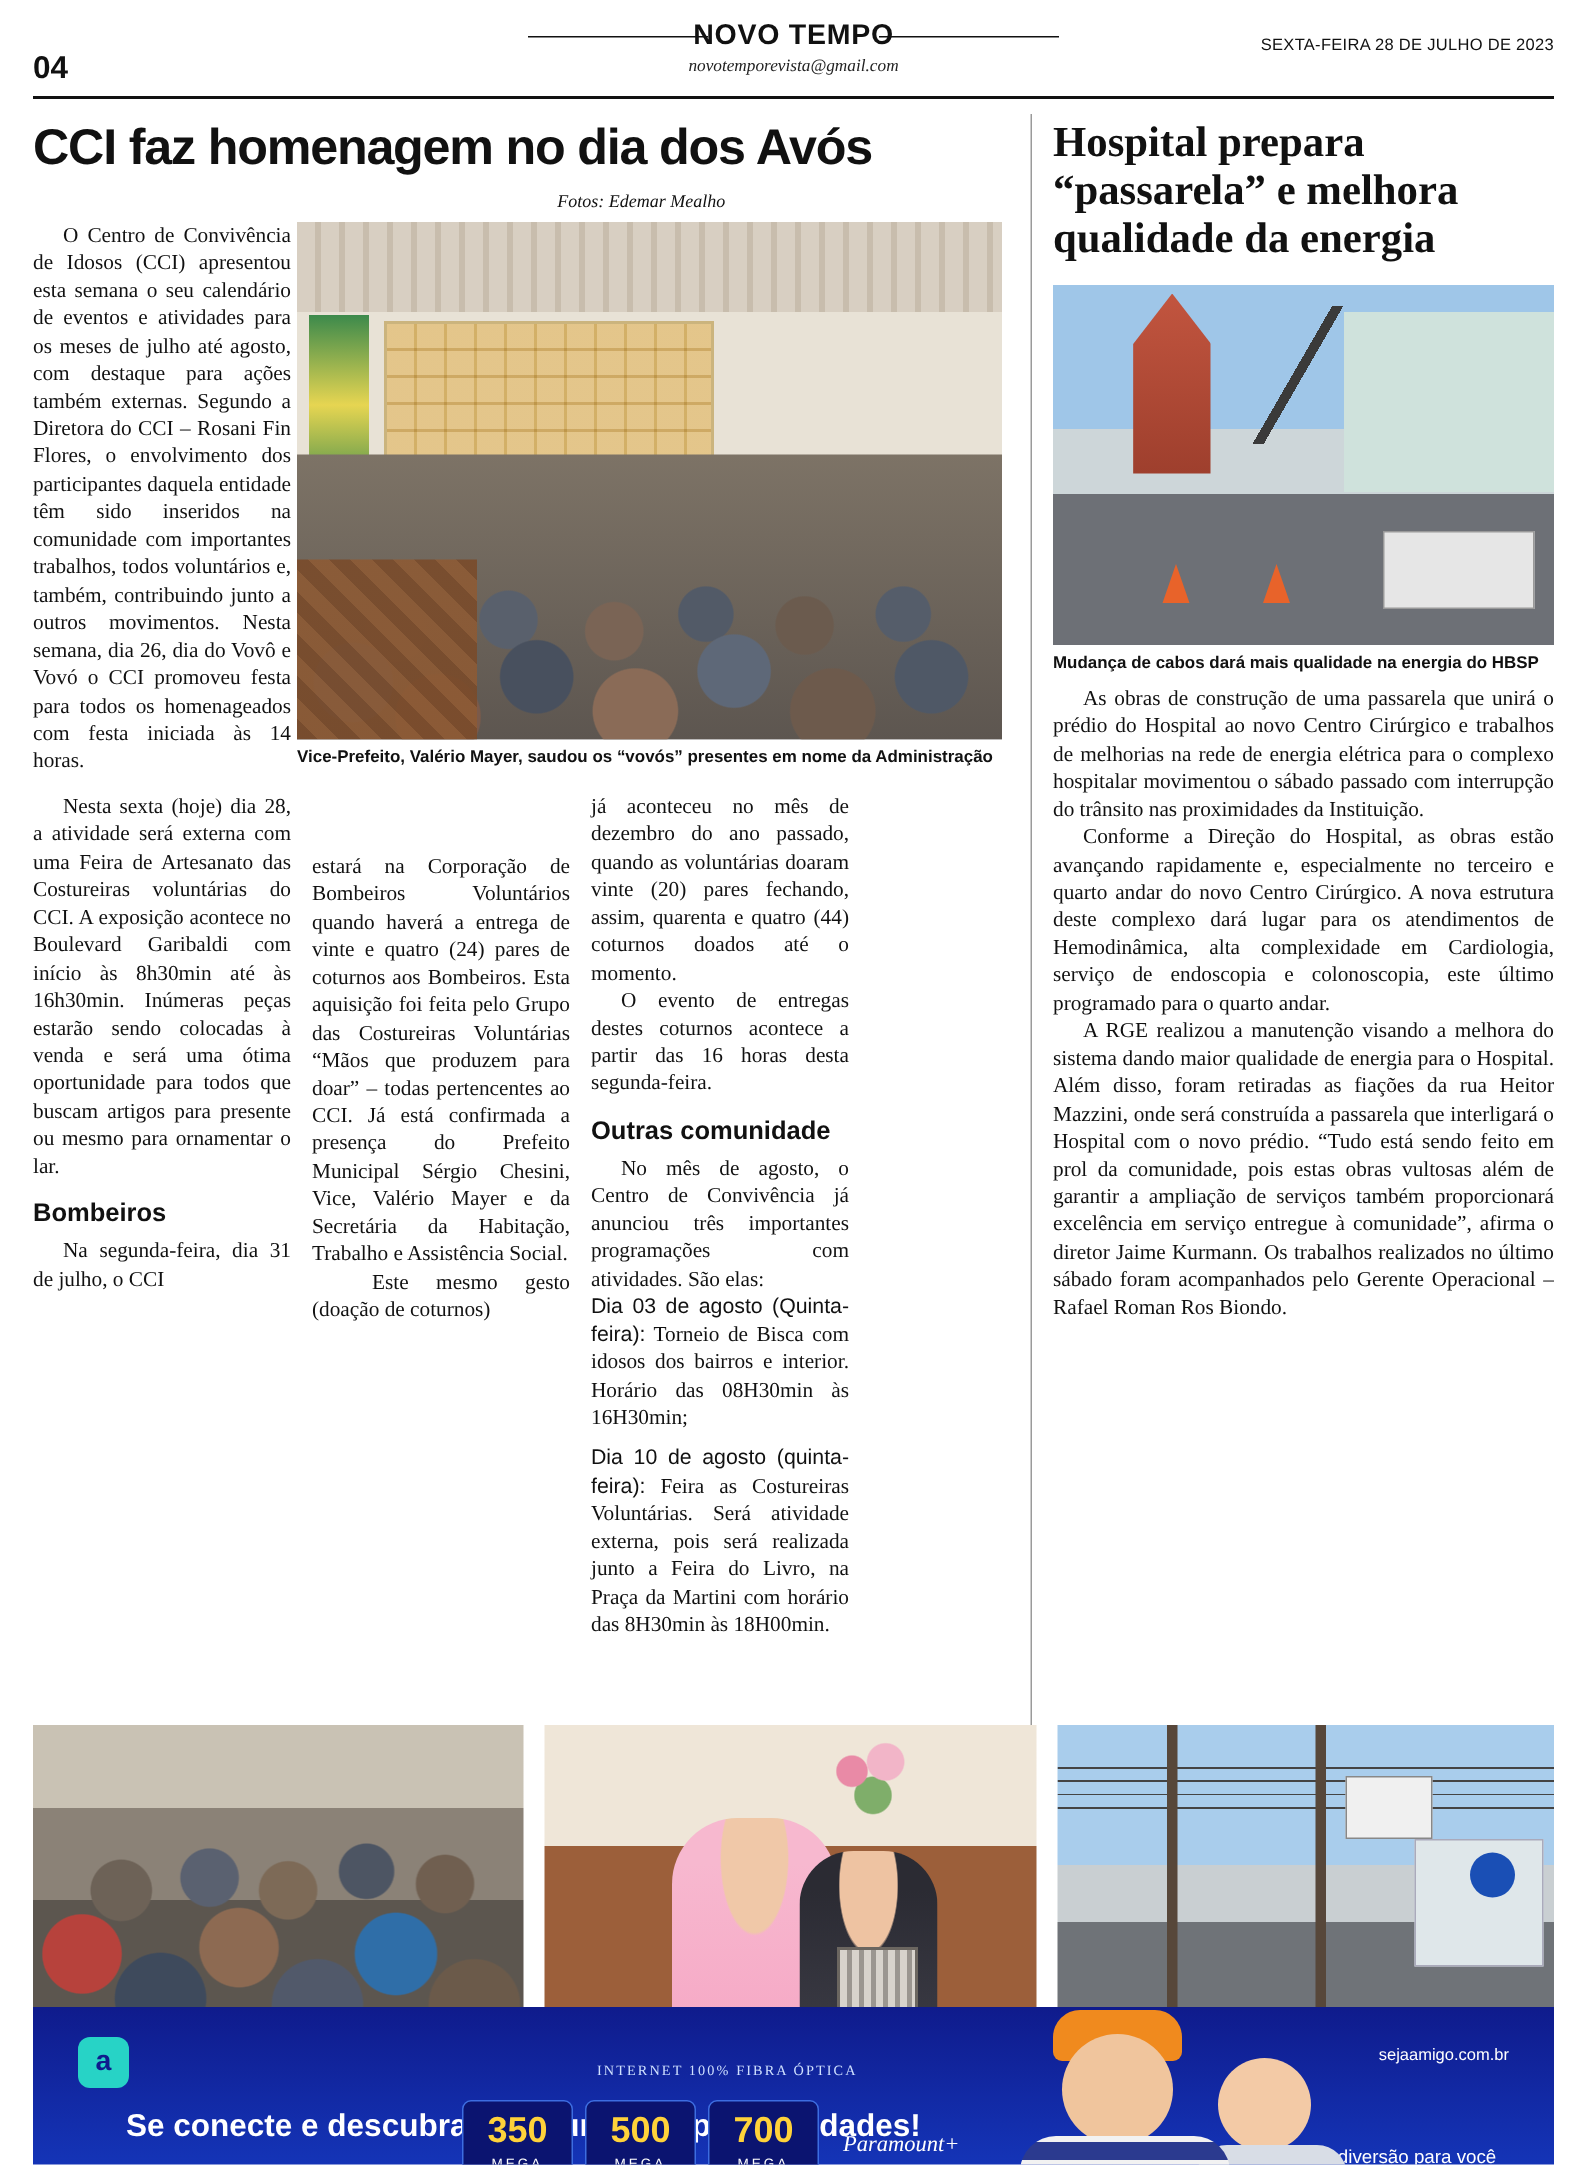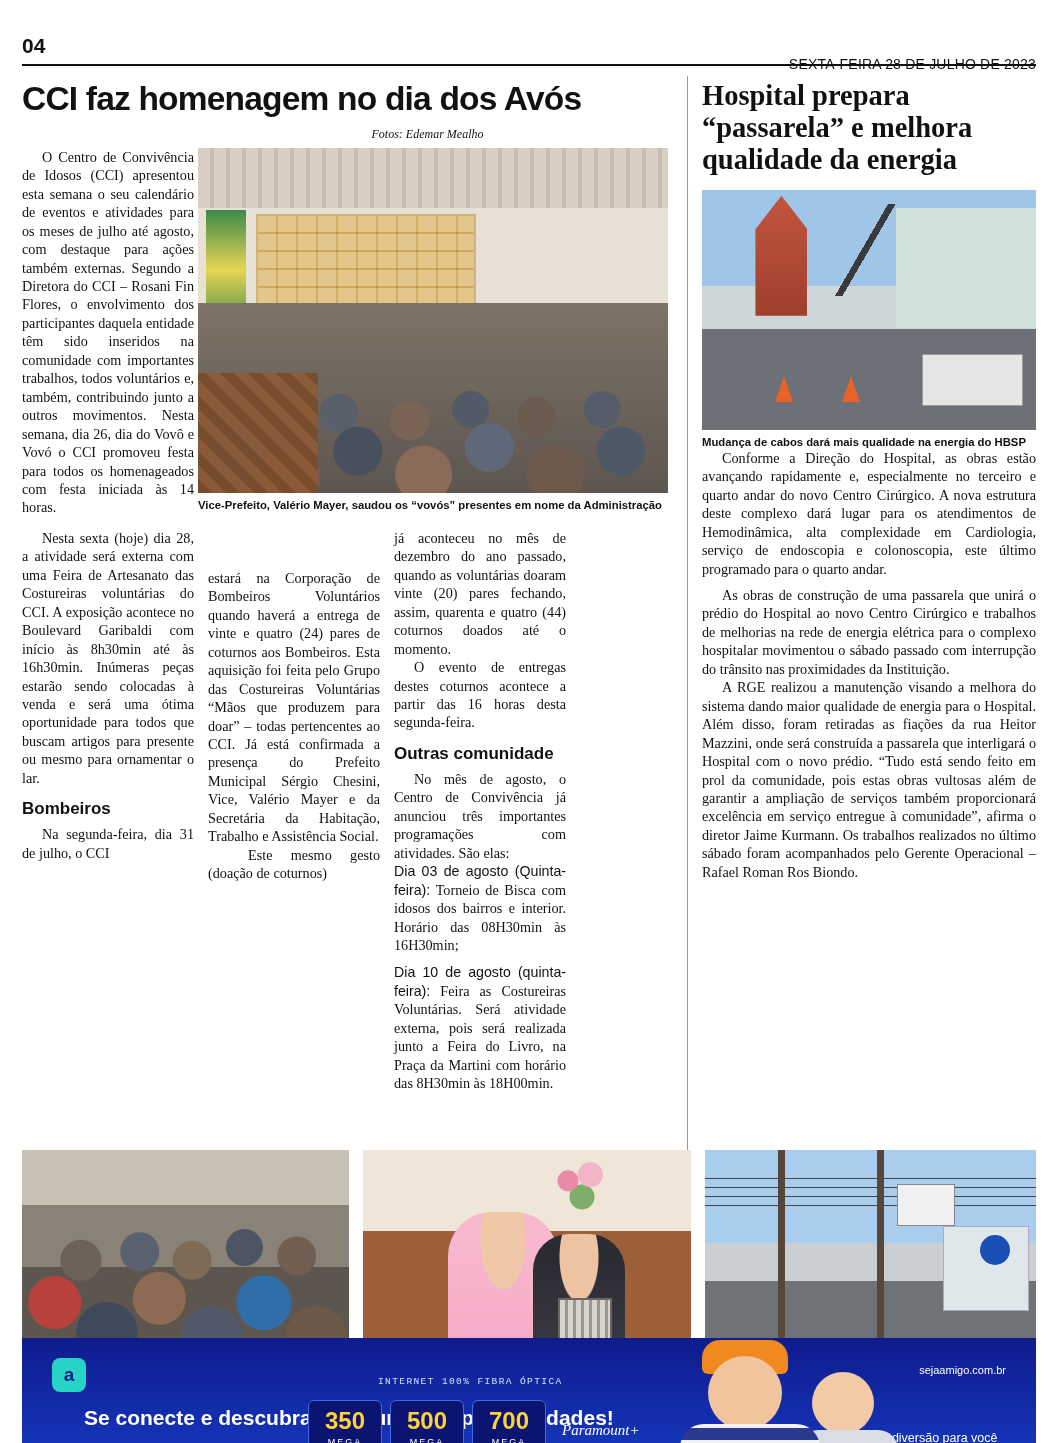--- a/index.html
+++ b/index.html
@@ -63,23 +63,23 @@
     left: 0;
     top: 34px;
     font-family: "Liberation Sans", sans-serif;
     font-weight: bold;
     font-size: 21px;
     color: #111;
   }
   .mast-date {
     position: absolute;
     right: 0;
-    top: 56px;
-    font-family: "Liberation Sans", sans-serif;
-    font-size: 14px;
+    top: 24px;
+    font-family: "Liberation Sans", sans-serif;
+    font-size: 11px;
     letter-spacing: 0.2px;
     color: #111;
   }
 
   
   .body-wrap {
     display: flex;
     margin-top: 10px;
     height: 1080px;
   }
@@ -218,22 +218,22 @@
     position: absolute;
     left: 62px; top: 68px;
     font-family: "Liberation Sans", sans-serif;
     font-weight: bold;
     font-size: 21px;
     line-height: 1.18;
     color: #fff;
   }
   .ad-fiber {
     position: absolute;
-    left: 356px; top: 38px;
-    font-family: Liberation Mono, monospace;
+    left: 376px; top: 38px;
+    font-family: Liberation Serif, serif;
     font-size: 9.5px;
     letter-spacing: 1.4px;
     color: #cfe0ff;
   }
   .speeds { position: absolute; left: 286px; top: 62px; display: flex; gap: 8px; align-items:flex-start;}
   .speed {
     width: 74px; height: 62px;
     background: #0b1470;
     border: 1px solid #3d6de0;
     border-radius: 6px;
@@ -371,20 +371,26 @@
   .ad-m-head2 { position:absolute; left: 190px; top: 34px; width: 62px; height: 62px; border-radius:50%; background:#f3caa6;}
   .ad-m-body2 { position:absolute; left: 176px; top: 92px; width: 100px; height: 130px; background:#d8dde6; border-radius: 20px 20px 0 0;}
 </style>
 </head>
 <body>
 
 <div class="page">
 
   <div class="masthead">
     <div class="page-num">04</div>
+    <div class="mast-center">
+      <span class="mast-rule-left"></span>
+      <span class="mast-rule-right"></span>
+      <div class="mast-title">NOVO TEMPO</div>
+      <div class="mast-email">novotemporevista@gmail.com</div>
+    </div>
     <div class="mast-date">SEXTA-FEIRA 28 DE JULHO DE 2023</div>
   </div>
 
   <div class="body-wrap">
 
     <div class="left-col">
       <h1 class="headline">CCI faz homenagem no dia dos Avós</h1>
       <div class="photo-credit">Fotos: Edemar Mealho</div>
 
       <div class="top-block">
@@ -432,22 +438,22 @@
       <h2 class="right-headline">Hospital prepara “passarela” e melhora qualidade da energia</h2>
       <div class="photo ph p-street">
         <div class="church"></div>
           <div class="bldg"></div>
           <div class="crane"></div>
         <div class="truck"></div>
           <div class="cone"></div>
           <div class="cone b"></div>
       </div>
       <div class="cap">Mudança de cabos dará mais qualidade na energia do HBSP</div>
+      <p class="body-text" style="margin-top:8px">As obras de construção de uma passarela que unirá o prédio do Hospital ao novo Centro Cirúrgico e trabalhos de melhorias na rede de energia elétrica para o complexo hospitalar movimentou o sábado passado com interrupção do trânsito nas proximidades da Instituição.</p>
       <p class="body-text">Conforme a Direção do Hospital, as obras estão avançando rapidamente e, especialmente no terceiro e quarto andar do novo Centro Cirúrgico. A nova estrutura deste complexo dará lugar para os atendimentos de Hemodinâmica, alta complexidade em Cardiologia, serviço de endoscopia e colonoscopia, este último programado para o quarto andar.</p>
-      <p class="body-text" style="margin-top:8px">As obras de construção de uma passarela que unirá o prédio do Hospital ao novo Centro Cirúrgico e trabalhos de melhorias na rede de energia elétrica para o complexo hospitalar movimentou o sábado passado com interrupção do trânsito nas proximidades da Instituição.</p>
       <p class="body-text">A RGE realizou a manutenção visando a melhora do sistema dando maior qualidade de energia para o Hospital. Além disso, foram retiradas as fiações da rua Heitor Mazzini, onde será construída a passarela que interligará o Hospital com o novo prédio. “Tudo está sendo feito em prol da comunidade, pois estas obras vultosas além de garantir a ampliação de serviços também proporcionará excelência em serviço entregue à comunidade”, afirma o diretor Jaime Kurmann. Os trabalhos realizados no último sábado foram acompanhados pelo Gerente Operacional – Rafael Roman Ros Biondo.</p>
     </div>
   </div>
 
   <div class="bottom-strip">
     <div class="cell c1">
       <div class="photo ph p-crowd2"></div>
       <div class="cap">O Centro de Convivência de Idosos lotou com os Avós</div>
     </div>
     <div class="cell c2">

